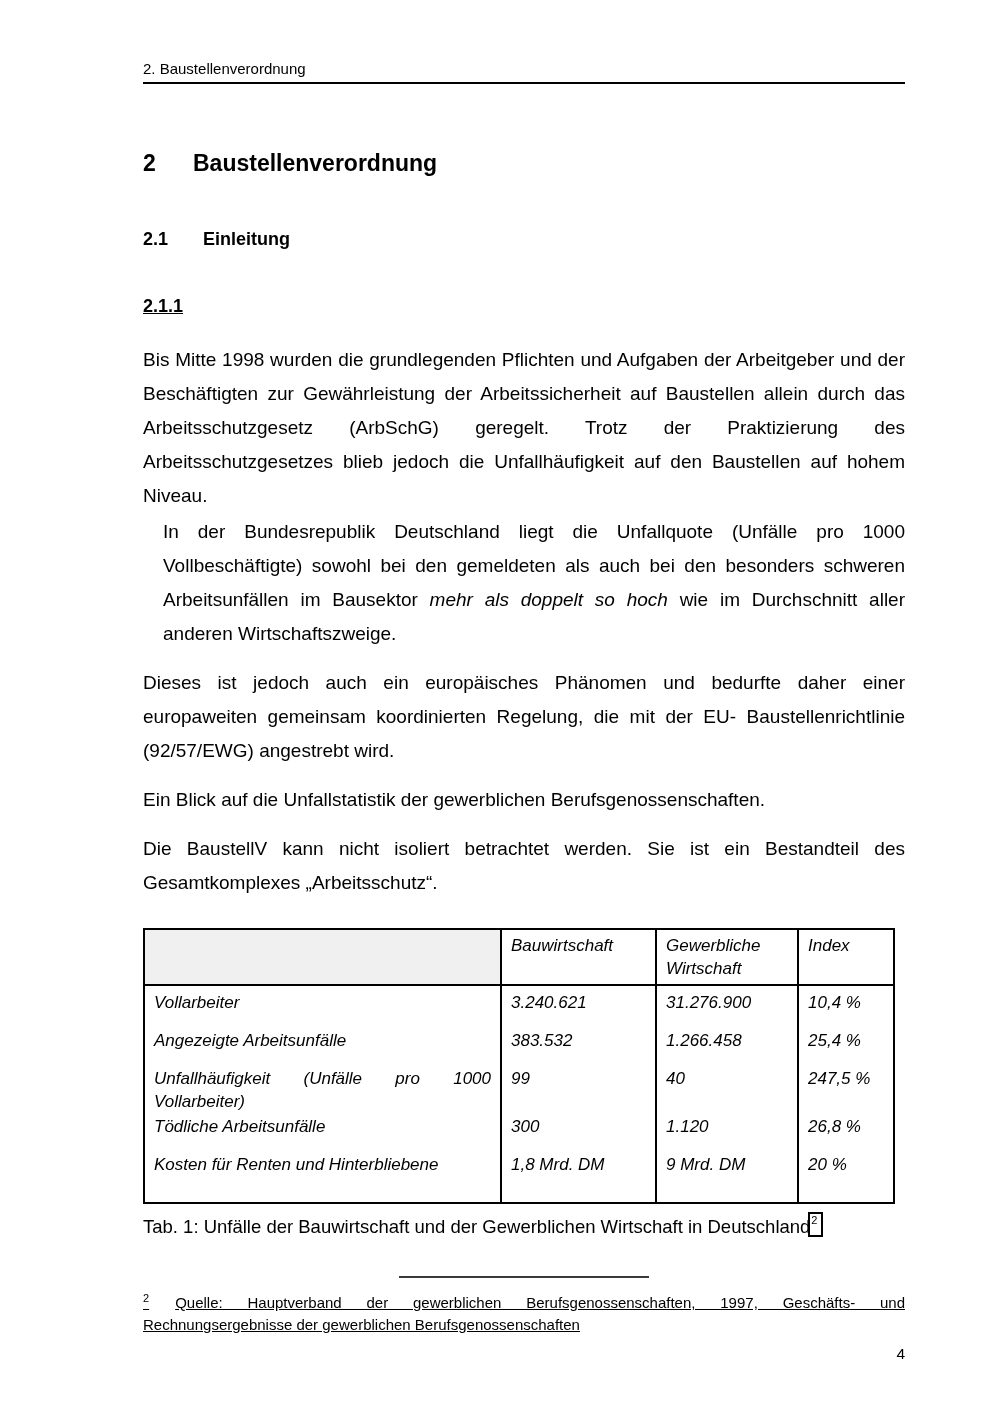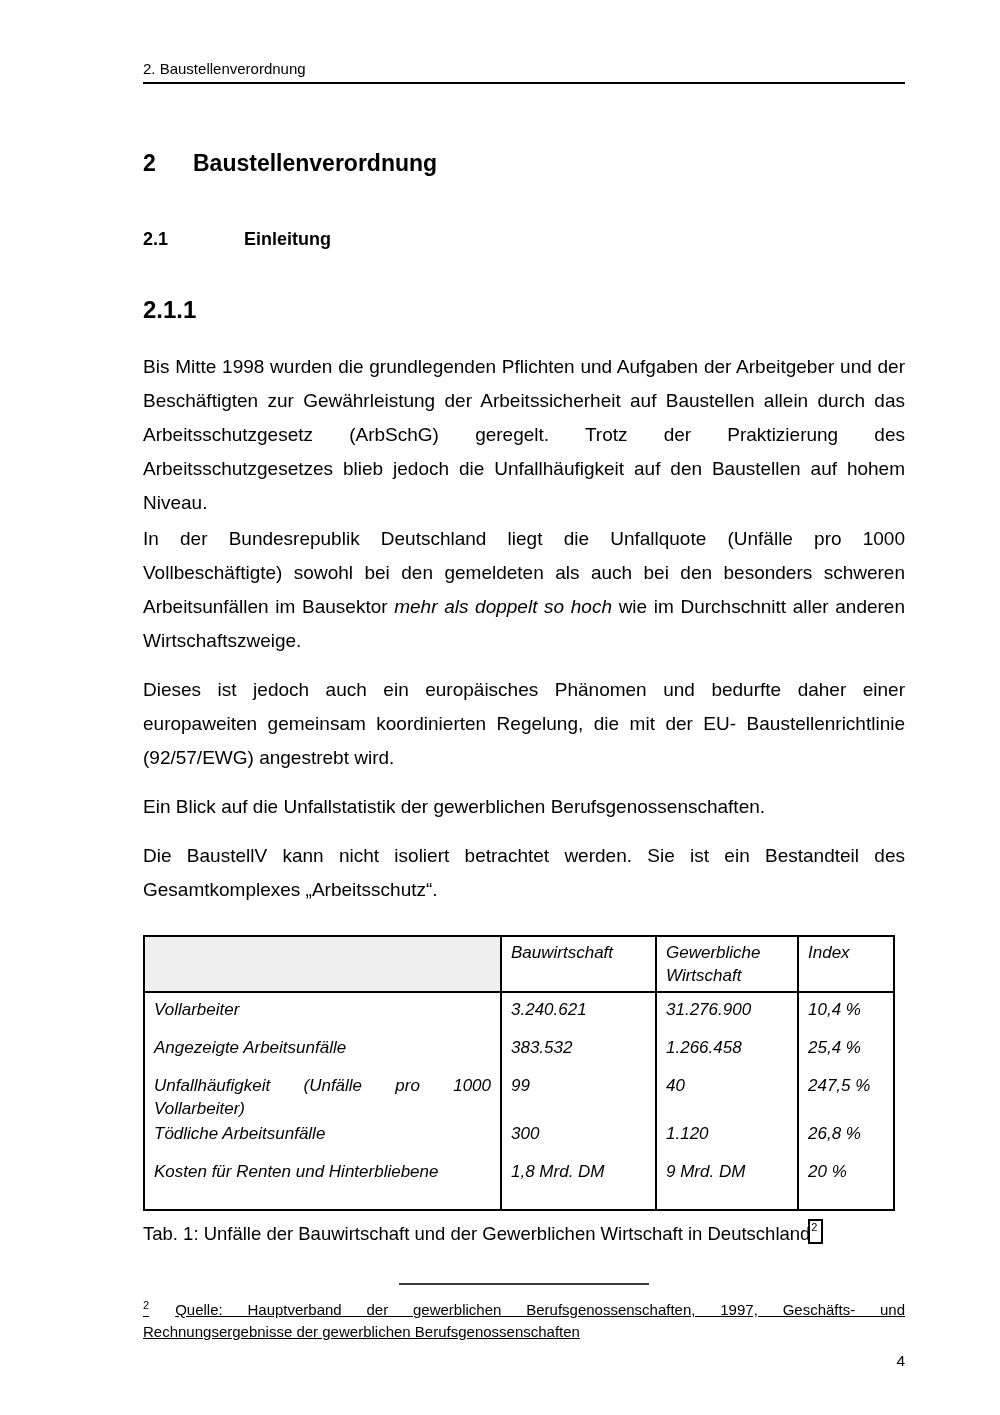--- a/index.html
+++ b/index.html
@@ -30,39 +30,39 @@
     font-size: 23px;
     font-weight: bold;
     display: flex;
   }
   h1.doc-h1 .h-num { width: 50px; flex: 0 0 auto; }
   h2.doc-h2 {
     margin: 52px 0 0 0;
     font-size: 18px;
     font-weight: bold;
     display: flex;
-    gap: 41px;
   }
   h2.doc-h2 .h-num { width: 60px; flex: 0 0 auto; }
   h3.doc-h3 {
     margin: 46px 0 0 0;
-    font-size: 24px;
+    font-size: 18px;
     font-weight: bold;
     display: flex;
+    text-decoration: underline;
   }
   h3.doc-h3 .h-num { width: 60px; flex: 0 0 auto; }
   
   p.body-par {
     margin: 0;
     font-size: 19px;
     line-height: 34px;
     text-align: justify;
   }
   p.body-par.first { margin-top: 26px; }
-  p.body-par.tight { margin-top: 2px; }
+  p.body-par.tight { margin-top: 2px; margin-left: 20px; }
   p.body-par.spaced { margin-top: 15px; }
   p.body-par em { font-style: italic; }
   
   table.stat-table {
     border-collapse: collapse;
     margin-top: 28px;
     table-layout: fixed;
     width: 750px;
     font-size: 17px;
   }

